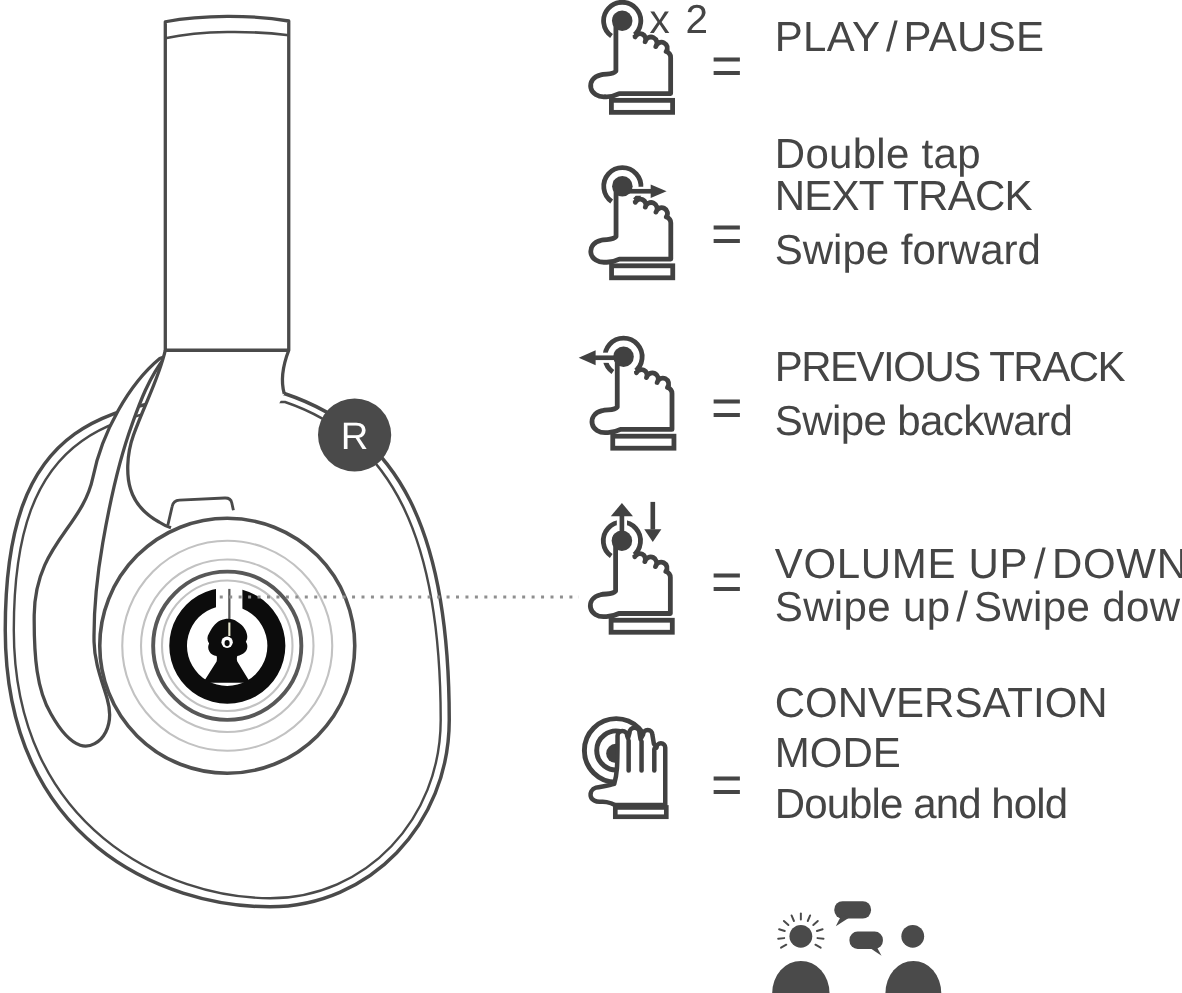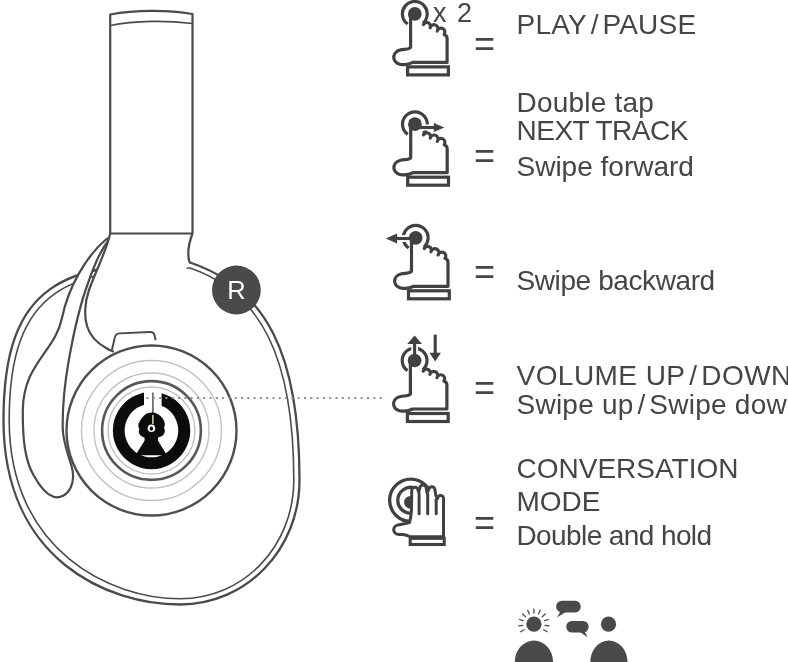--- a/index.html
+++ b/index.html
@@ -132,20 +132,21 @@
 
 <div class="t eq" style="left:474px;top:23.4px;">=</div>
 <div class="t title" style="left:516.5px;top:8.7px;letter-spacing:0.2px;">PLAY<span class="sl">/</span>PAUSE</div>
 <div class="t sub" style="left:516.5px;top:48px;letter-spacing:0.2px;margin-top:39px;">Double tap</div>
 
 <div class="t eq" style="left:474px;top:135.4px;">=</div>
 <div class="t sub" style="left:516.5px;top:151.2px;">Swipe forward</div>
 <div class="t title" style="left:516.5px;top:114.9px;letter-spacing:-0.5px;">NEXT TRACK</div>
 
 <div class="t eq" style="left:474px;top:251.2px;">=</div>
+<div class="t title" style="left:516.5px;top:229.3px;letter-spacing:-1px;">PREVIOUS TRACK</div>
 <div class="t sub" style="left:516.5px;top:264.5px;letter-spacing:-0.4px;text-align:right;">Swipe backward</div>
 
 <div class="t eq" style="left:474px;top:366.6px;">=</div>
 <div class="t title" style="left:516.5px;top:359.6px;letter-spacing:0.45px;">VOLUME UP<span class="sl">/</span>DOWN</div>
 <div class="t sub" style="left:516.5px;top:389.1px;letter-spacing:0.25px;">Swipe up<span class="sl">/</span>Swipe down</div>
 
 <div class="t eq" style="left:474px;top:501.8px;">=</div>
 <div class="t title" style="left:516.5px;top:453.3px;line-height:32.6px;">CONVERSATION<br>MODE</div>
 <div class="t sub" style="left:516.5px;top:520.2px;line-height:31px;"><span style="letter-spacing:-0.6px;">Double and hold</span><br></div>
 </div>

